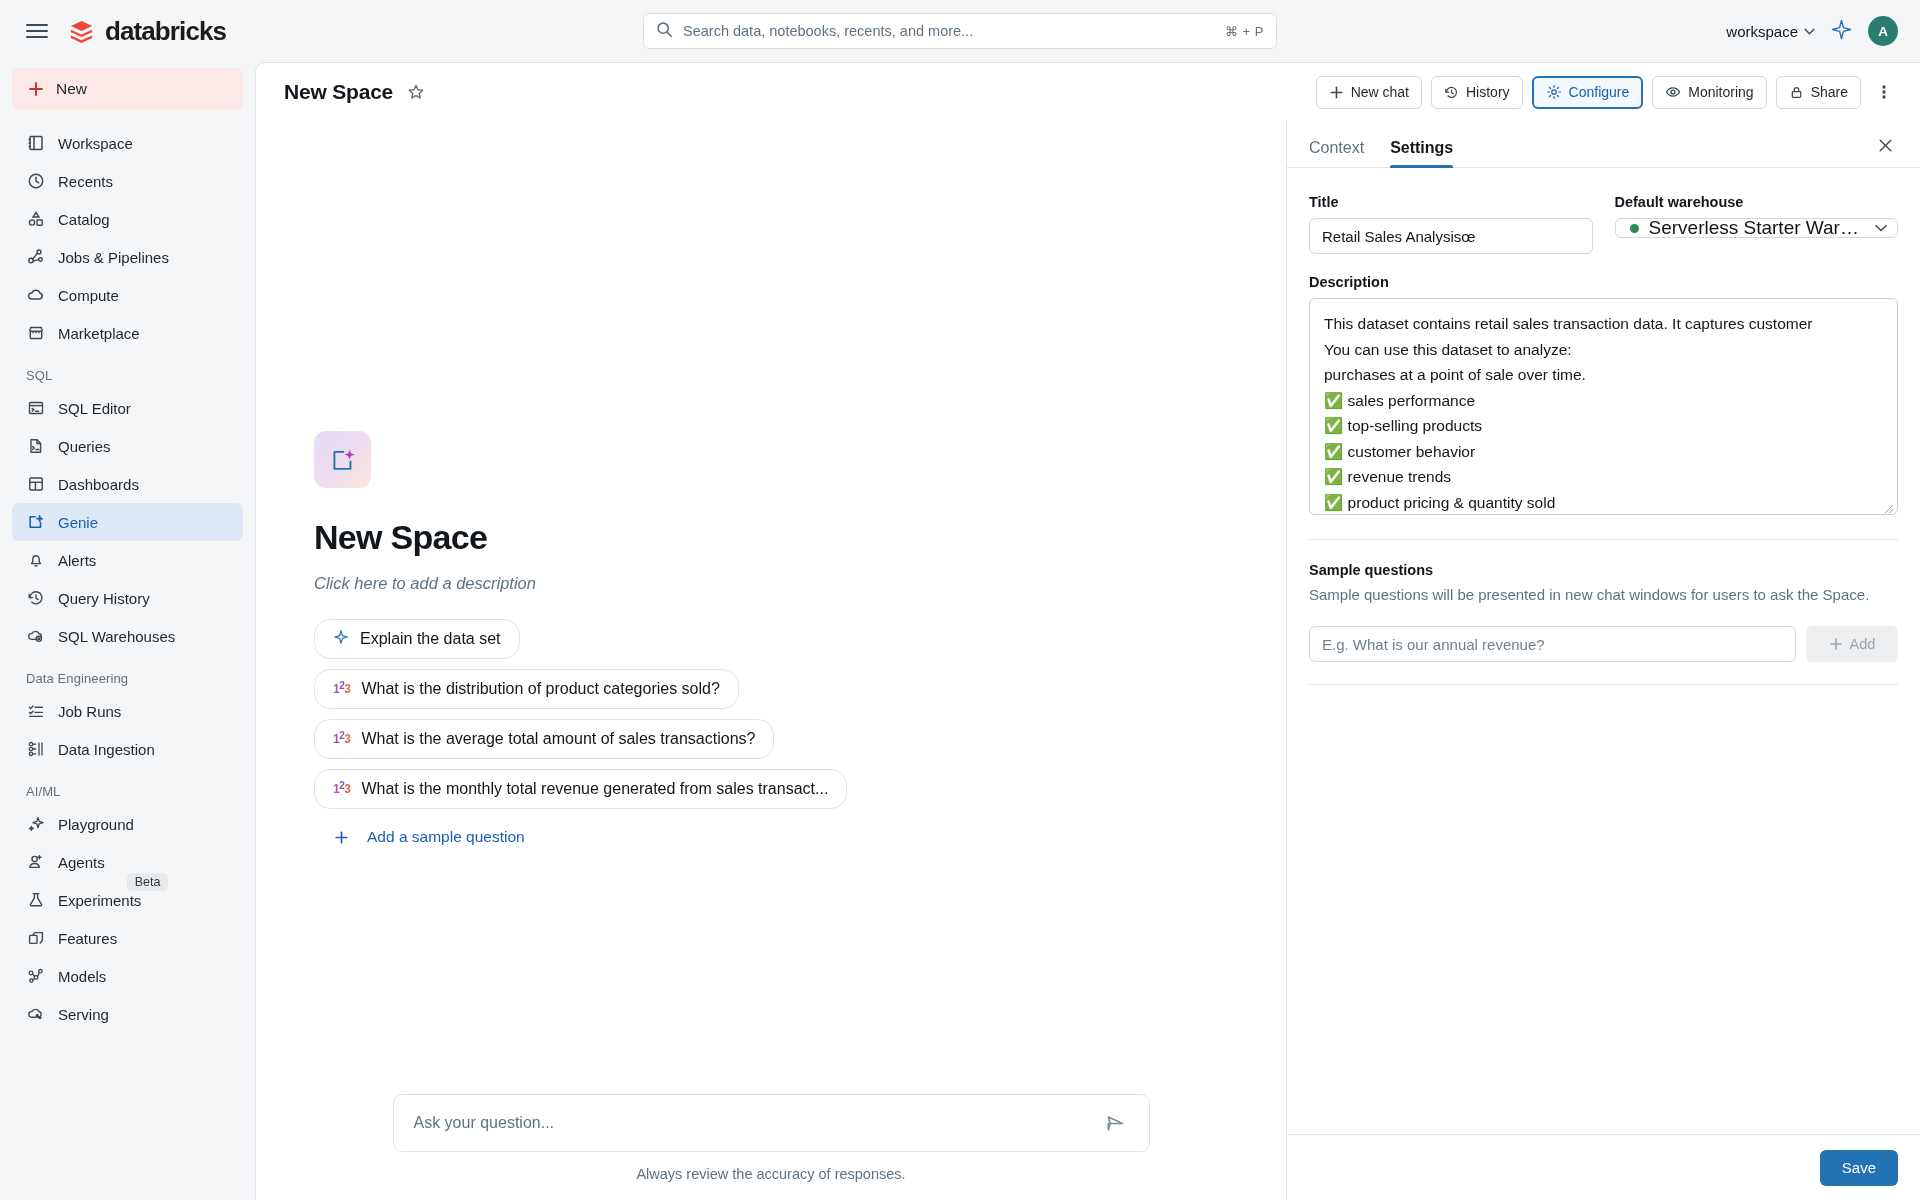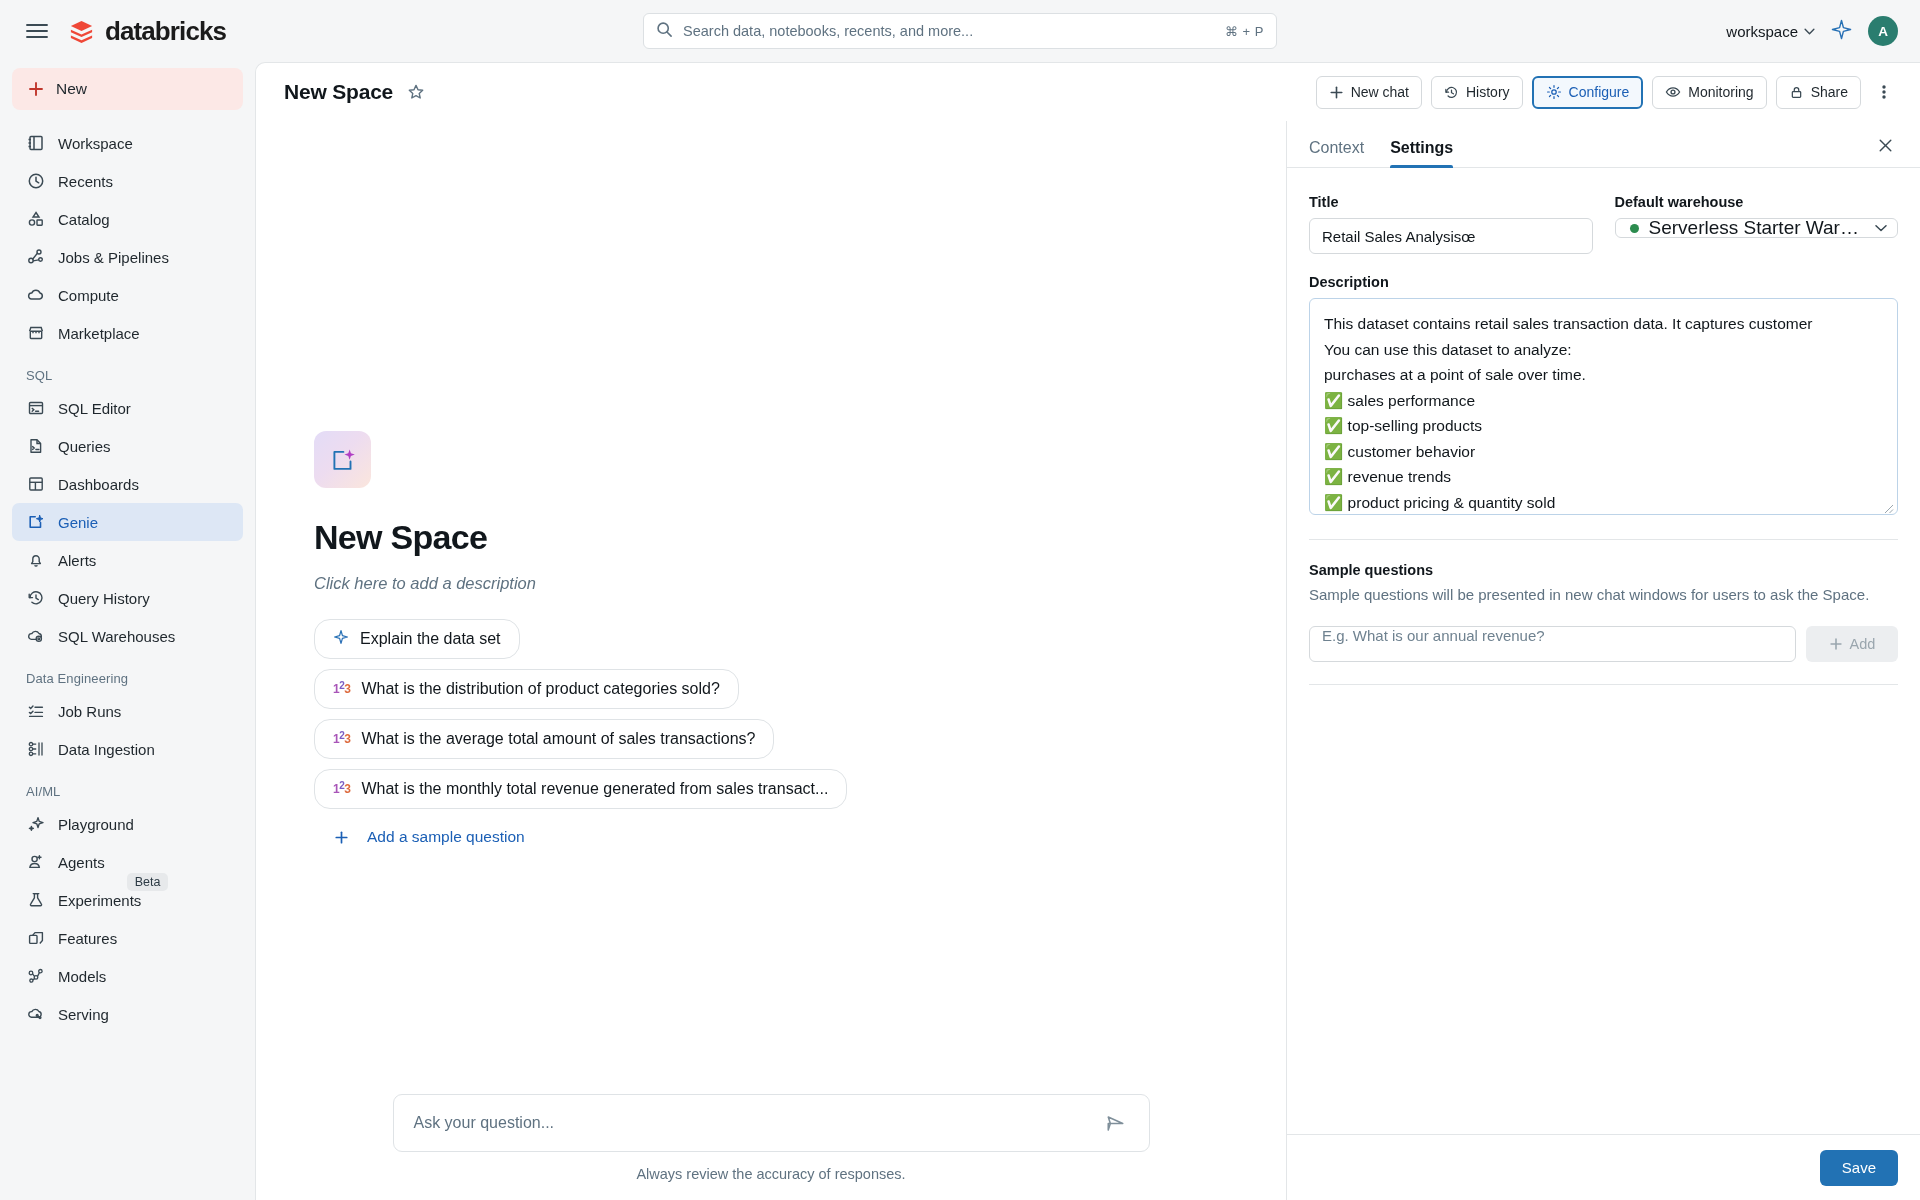--- a/index.html
+++ b/index.html
@@ -203,21 +203,21 @@
     position: absolute; right: 3px; bottom: 3px; width: 11px; height: 11px;
     cursor: nwse-resize;
   }
 
   .hr { height: 1px; background: #e3e6e8; margin: 24px 0 0; }
   .sqtitle { font-size: 14.5px; font-weight: 700; margin: 22px 0 6px; }
   .sqsub { font-size: 15px; line-height: 22px; color: #5f7281; max-width: 595px; }
   .sqrow { display: flex; gap: 10px; margin-top: 20px; }
   .sqinput {
     flex: 1; height: 36px; border: 1px solid #d5d9dc; border-radius: 6px;
-    display: flex; padding: 0 12px;
+    display: flex; align-items: center; padding: 0 12px;
     font-size: 15px; color: #6f8290; cursor: text; background: #fff;
   }
   .addbtn {
     width: 92px; height: 36px; border-radius: 6px; background: #eceef0;
     display: flex; align-items: center; justify-content: center; gap: 7px;
     font-size: 14.5px; color: #9aa6ae; cursor: default;
   }
   .hr2 { height: 1px; background: #e3e6e8; margin: 22px 0 0; }
 
   .pfoot {

